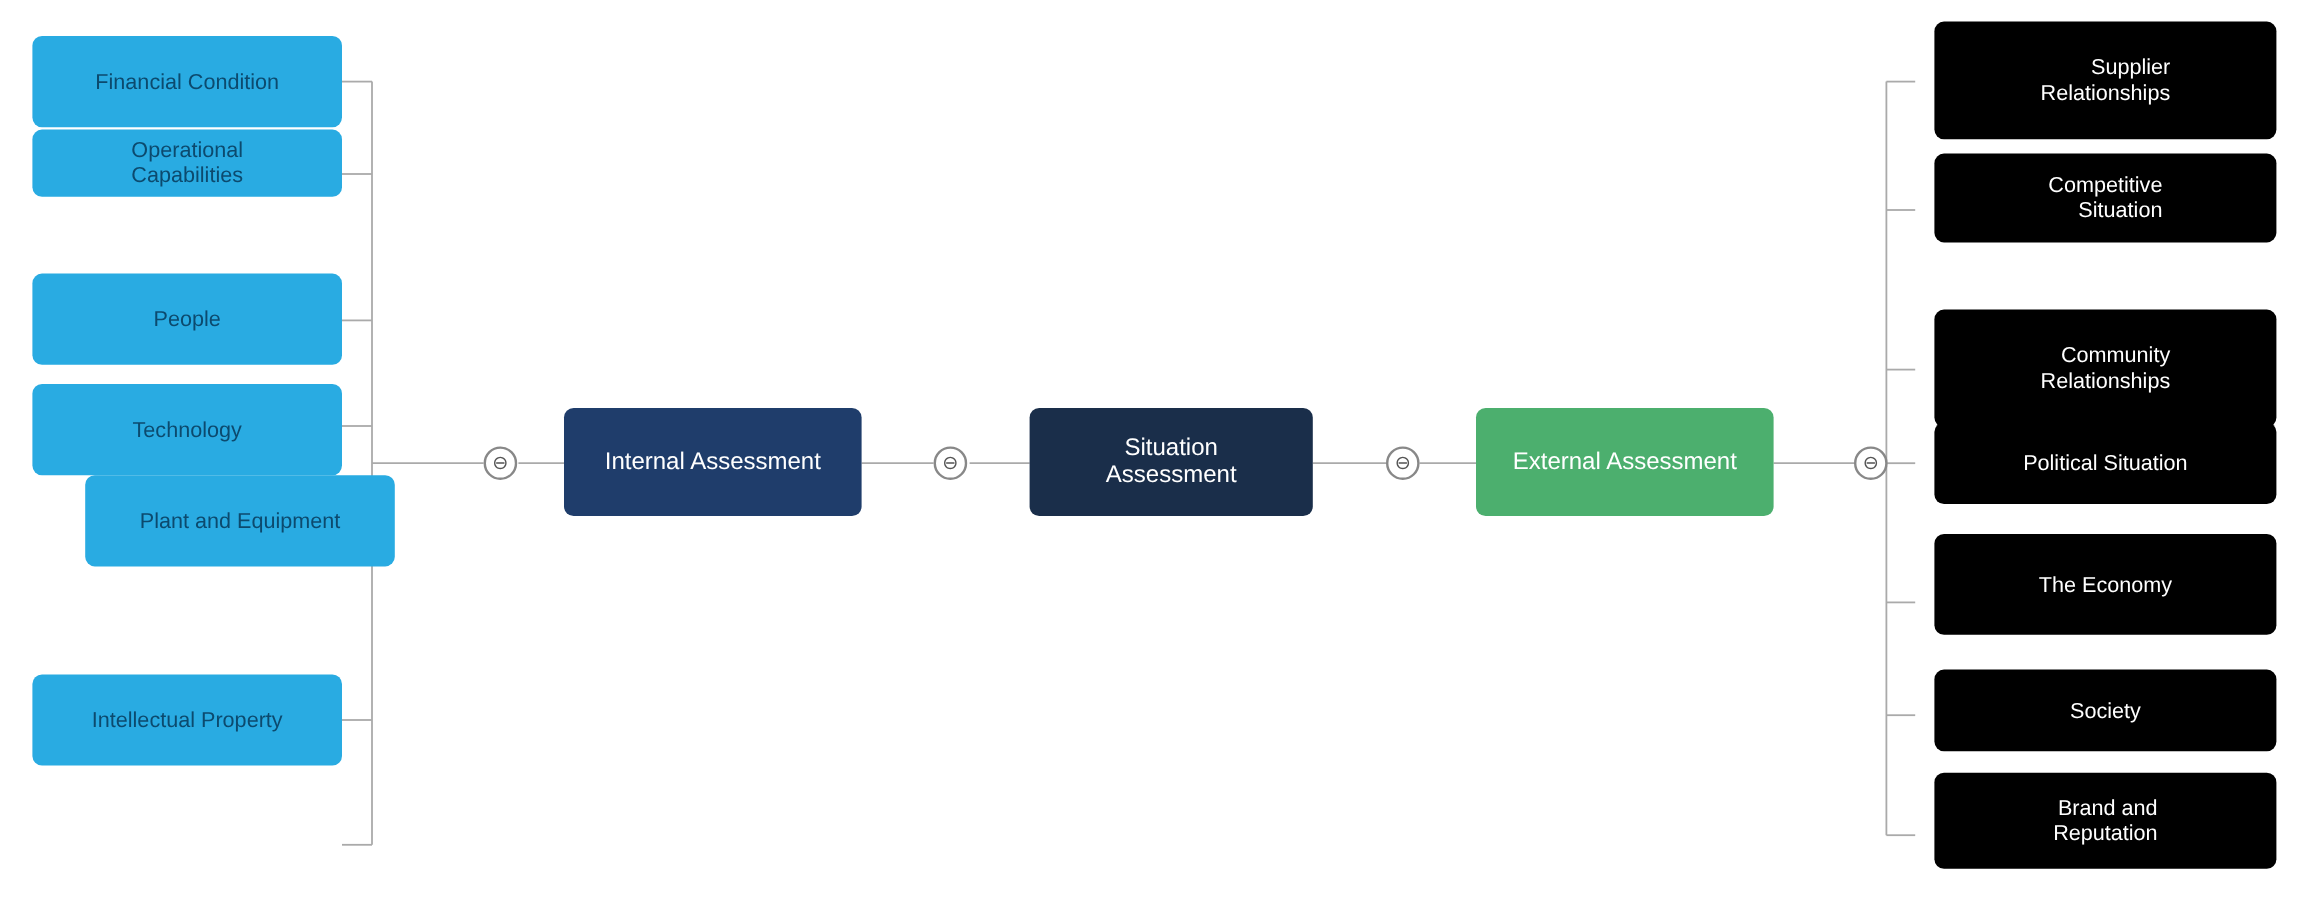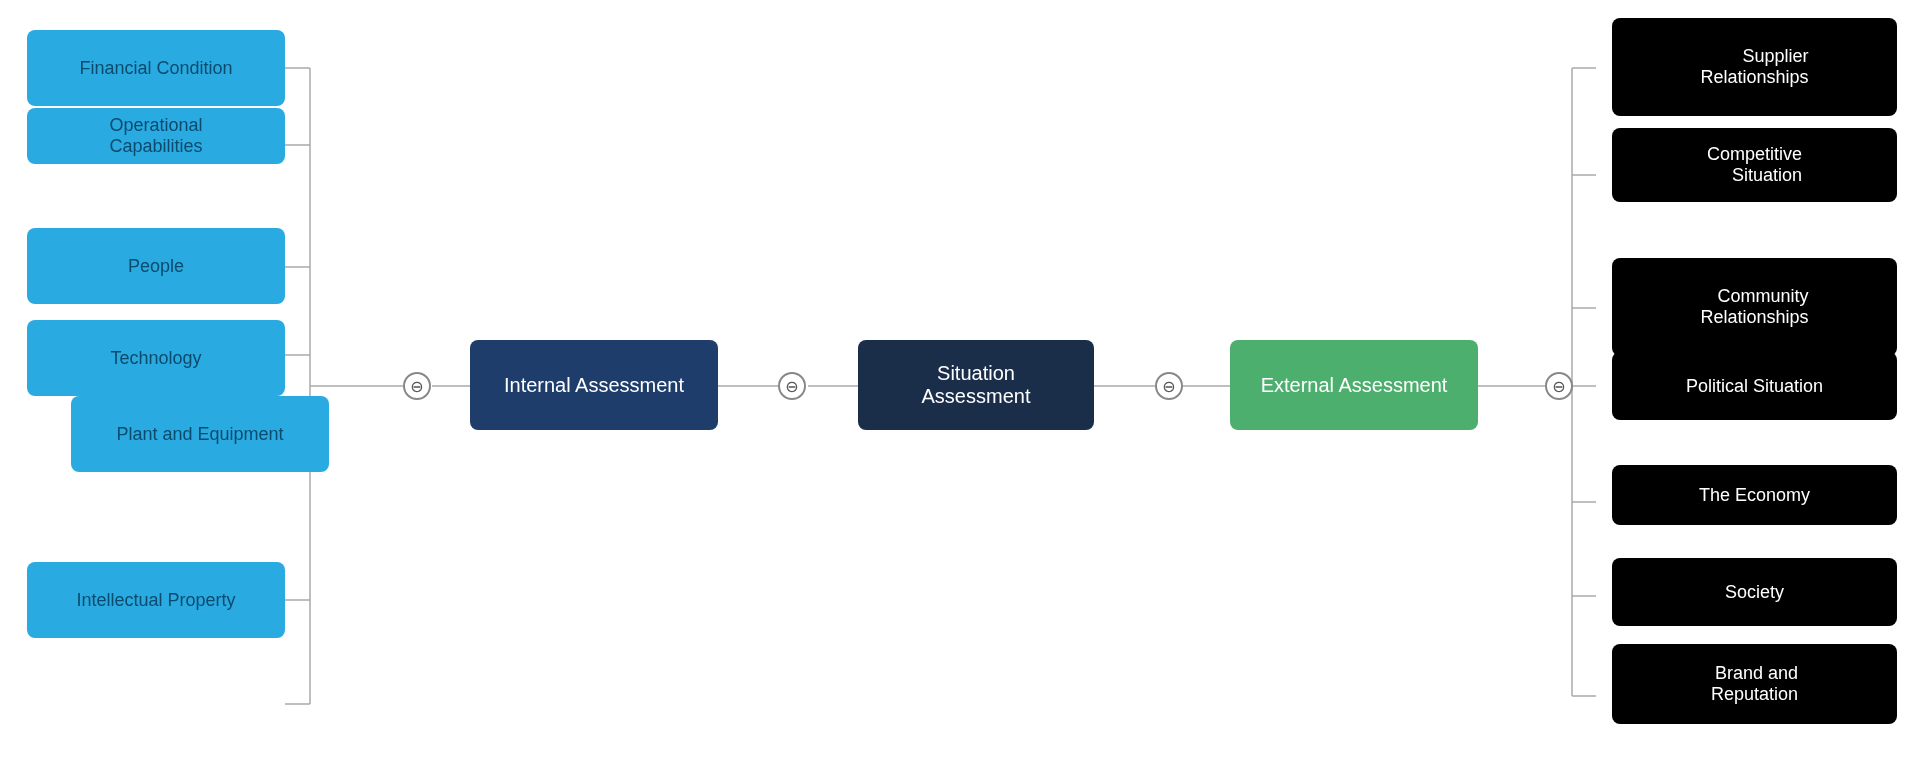--- a/index.html
+++ b/index.html
@@ -218,21 +218,21 @@
   </div>
 
   <div class="node-green" style="left:1612px; top:258px; width:285px; height:98px;">
     <span>Community<br>Relationships</span>
   </div>
 
   <div class="node-green" style="left:1612px; top:352px; width:285px; height:68px;">
     <span>Political Situation</span>
   </div>
 
-  <div class="node-green" style="left:1612px; top:465px; width:285px; height:60px;">
+  <div class="node-green" style="left:1612px; top:445px; width:285px; height:84px;">
     <span>The Economy</span>
   </div>
 
   <div class="node-green" style="left:1612px; top:558px; width:285px; height:68px;">
     <span>Society</span>
   </div>
 
   <div class="node-green" style="left:1612px; top:644px; width:285px; height:80px;">
     <span>Brand and<br>Reputation</span>
   </div>

